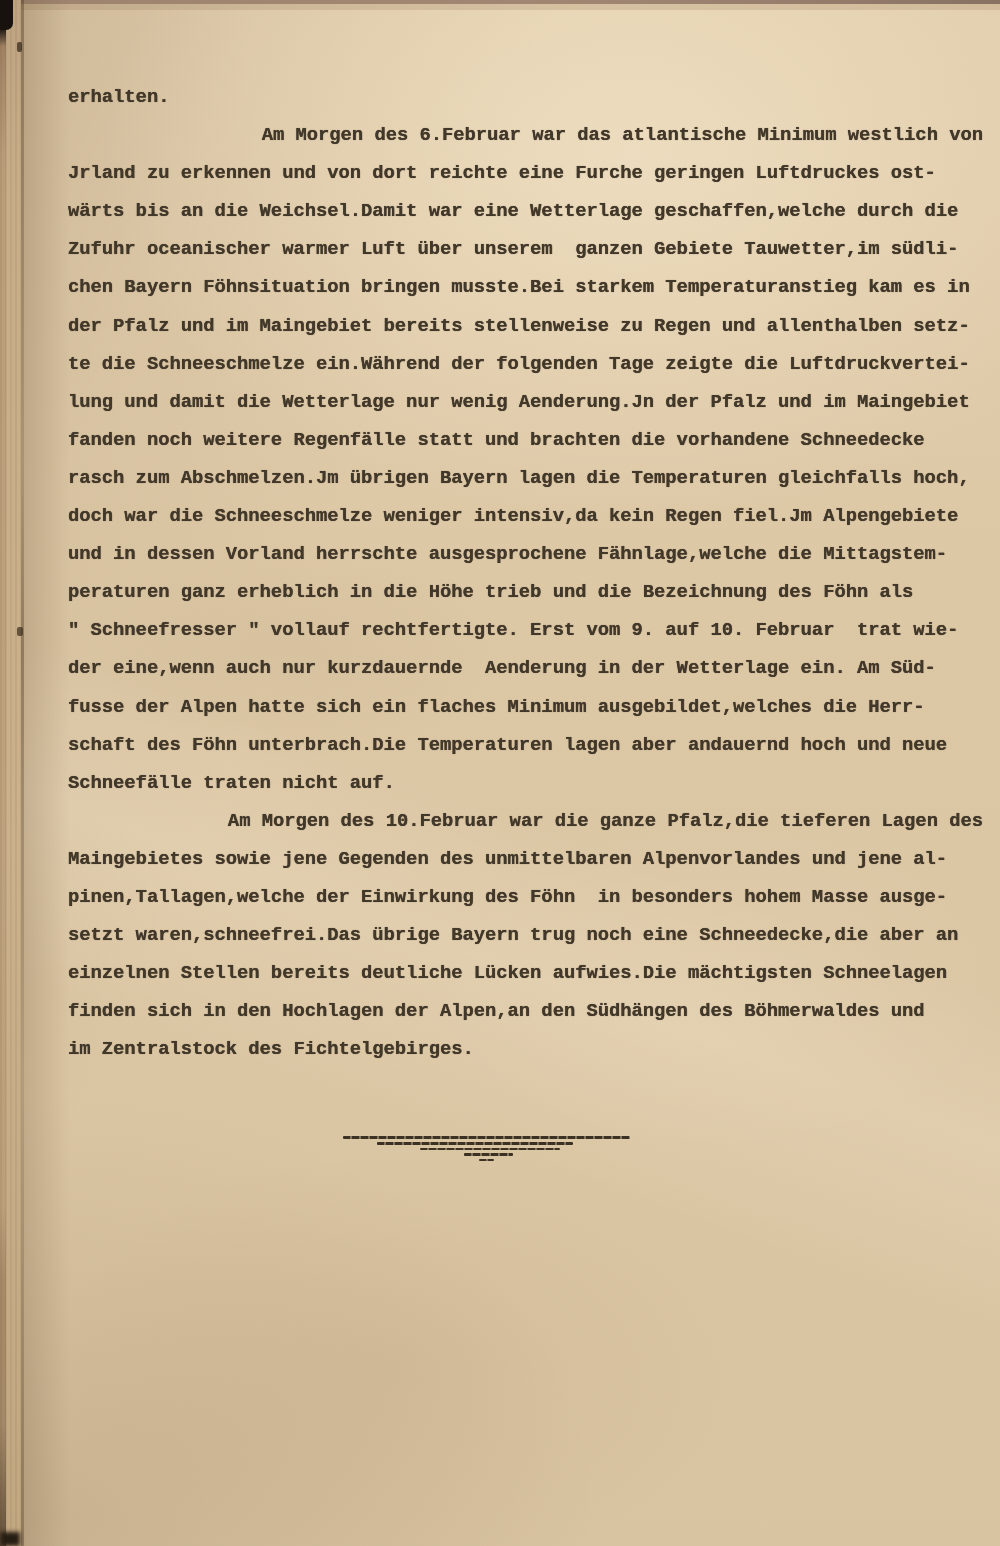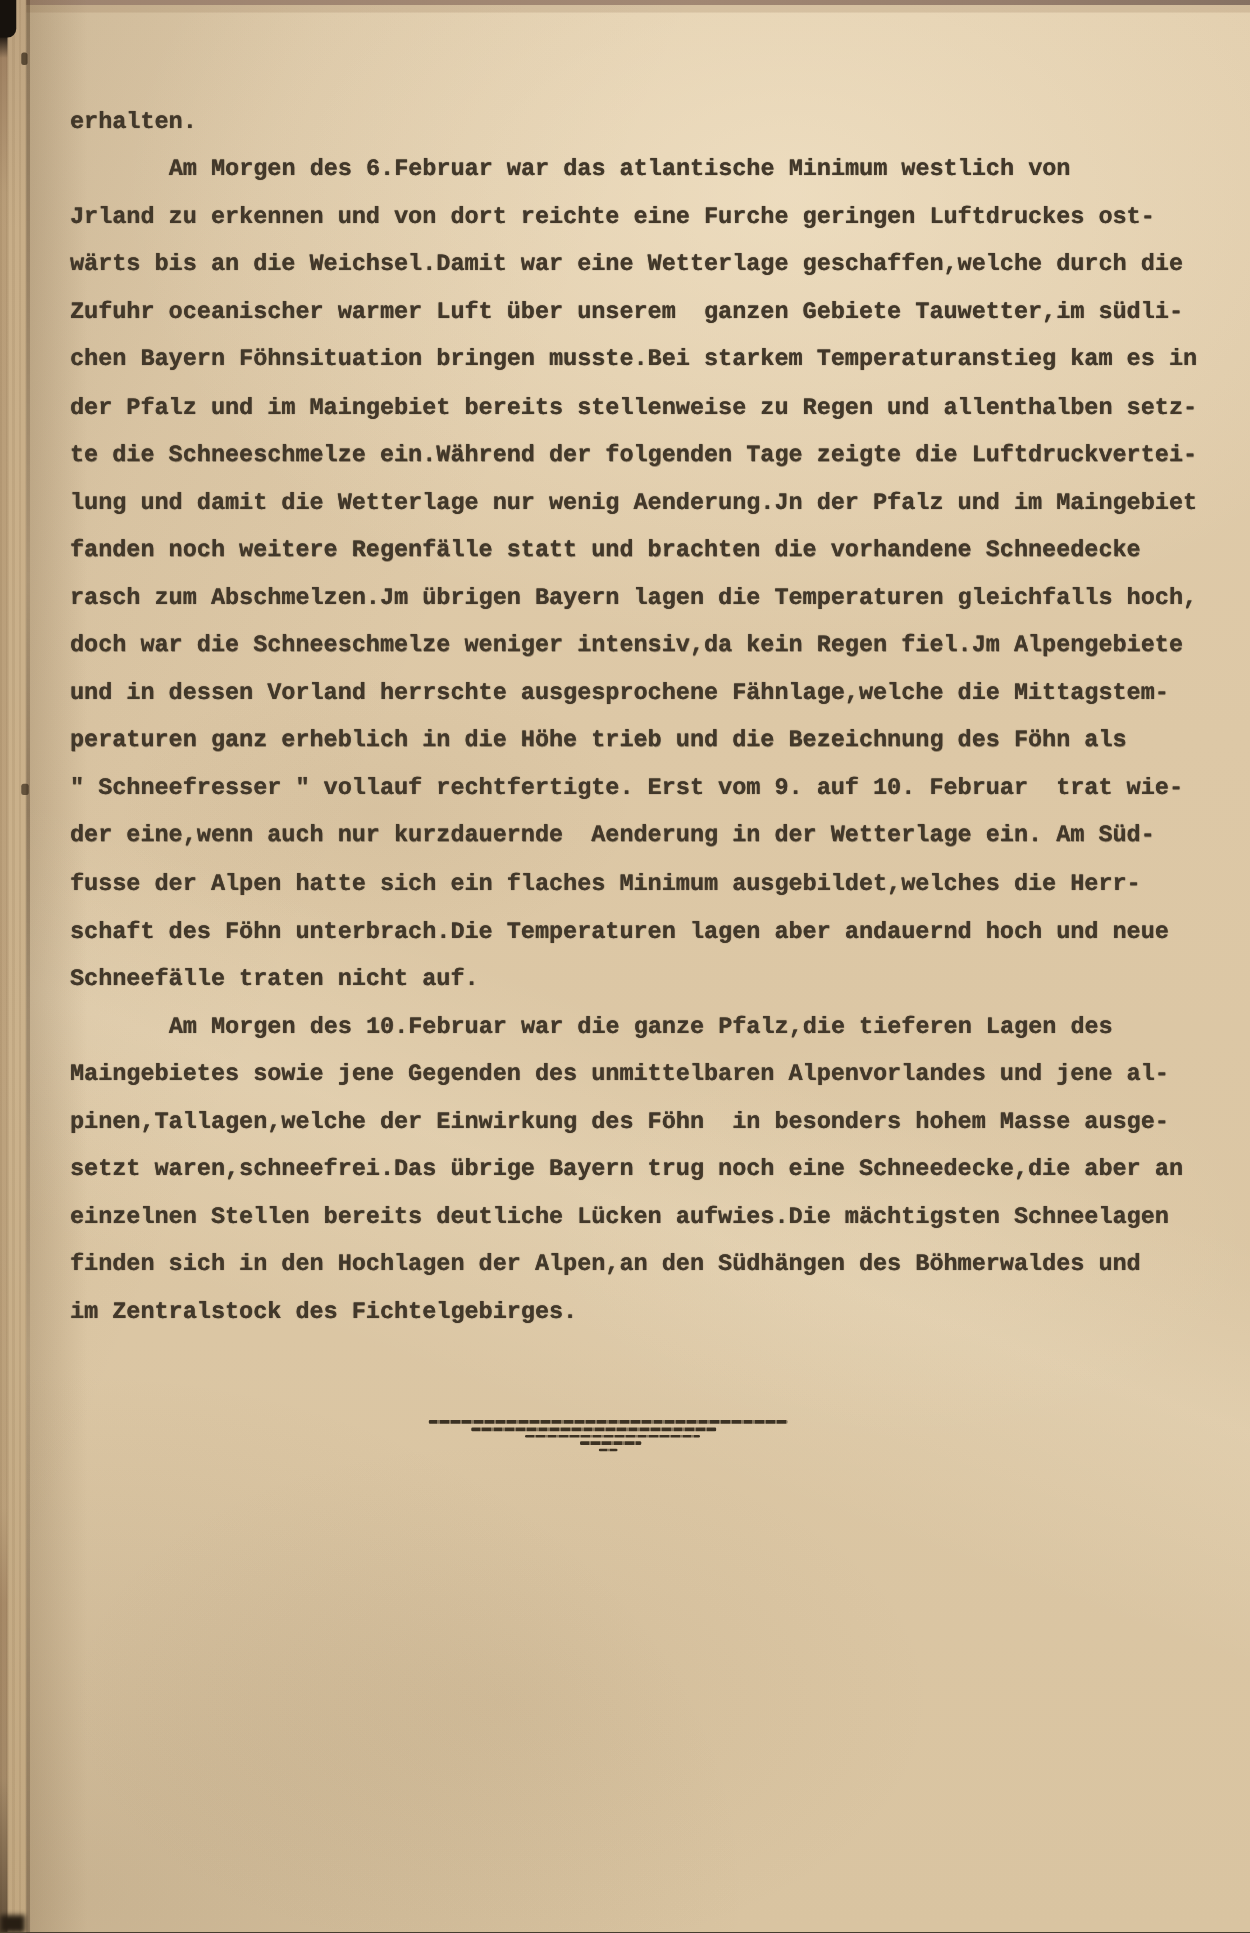--- a/index.html
+++ b/index.html
@@ -73,33 +73,33 @@
     position: absolute; left: 17px; top: 42px; width: 5px; height: 10px;
     background: rgba(58,44,28,0.75); border-radius: 2px; filter: blur(0.4px);
   }
   .edge-tick-2 {
     position: absolute; left: 17px; top: 627px; width: 6px; height: 9px;
     background: rgba(58,44,28,0.7); border-radius: 2px; filter: blur(0.4px);
   }
   
   .typed-text {
     position: absolute;
-    left: 56px;
+    left: 68px;
     top: 78px;
     width: 915px;
     font-size: 18.8px;
     line-height: 38.1px;
     font-weight: 700;
     color: #42382a;
     white-space: pre;
     letter-spacing: 0;
     text-shadow: 0 0 0.8px rgba(64,52,38,0.85), 0.3px 0.3px 0.5px rgba(64,52,38,0.4);
   }
   .line { height: 38.1px; }
-  .line.indent { padding-left: 79px; }
+  .line.indent { padding-left: 79px; text-align: right; }
   
   .divider {
     position: absolute;
     left: 0; right: 0; top: 1136px;
     display: flex;
     flex-direction: column;
     align-items: center;
     gap: 3px;
   }
   .orn-line {

